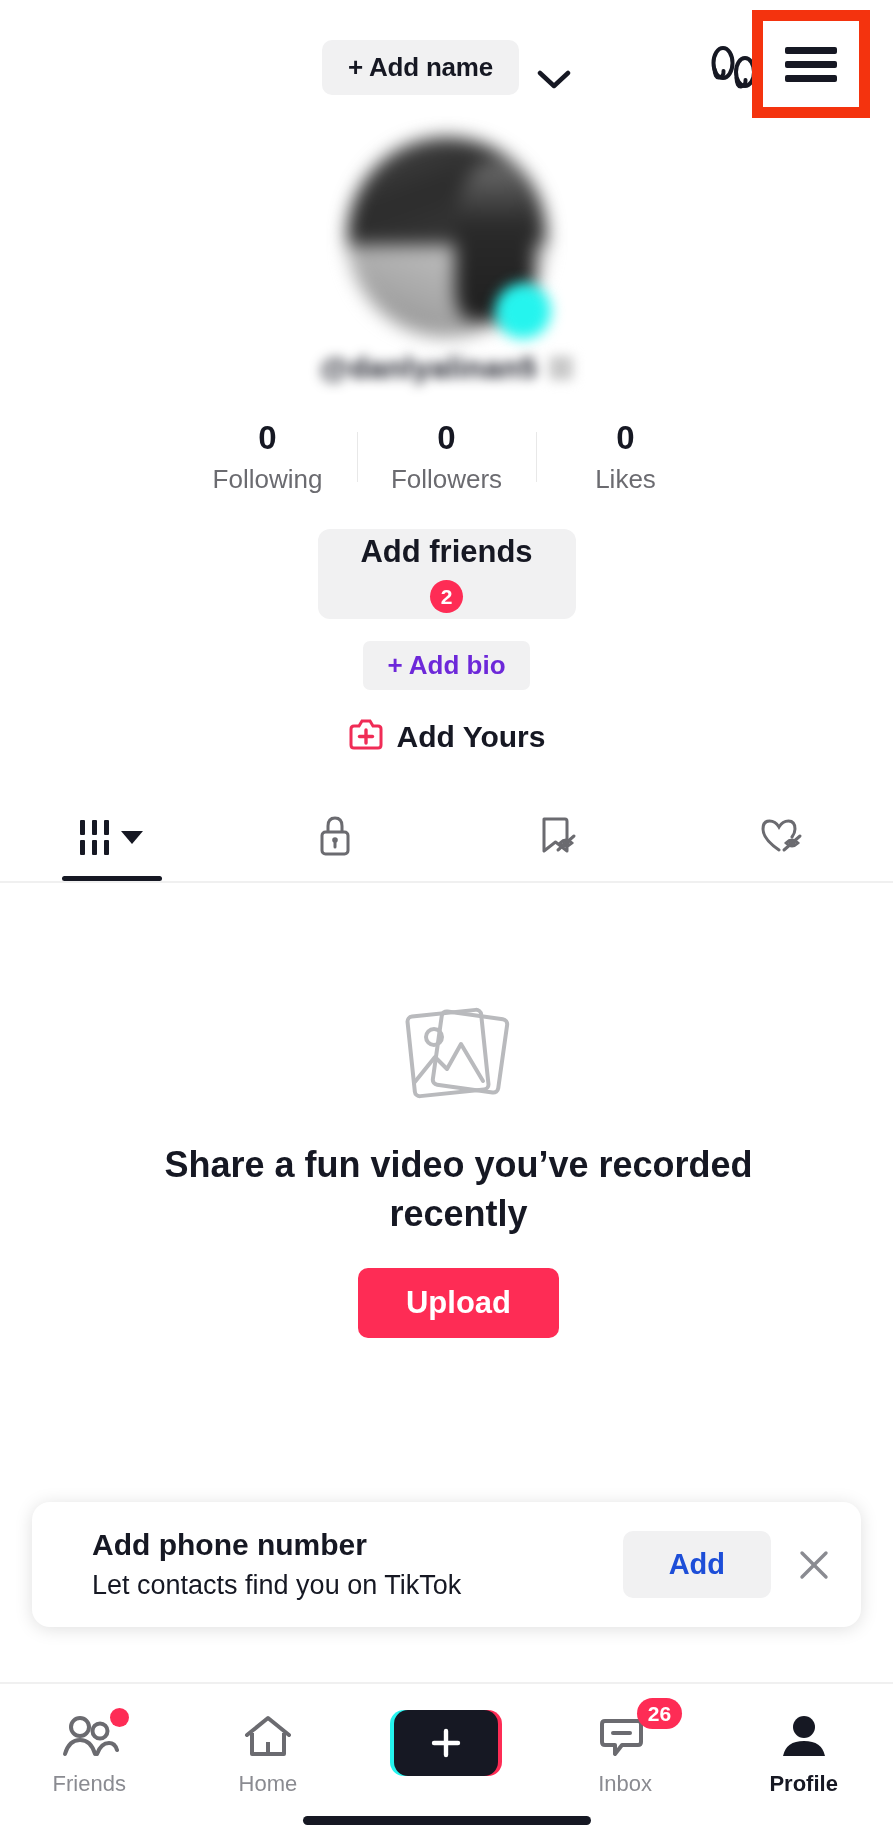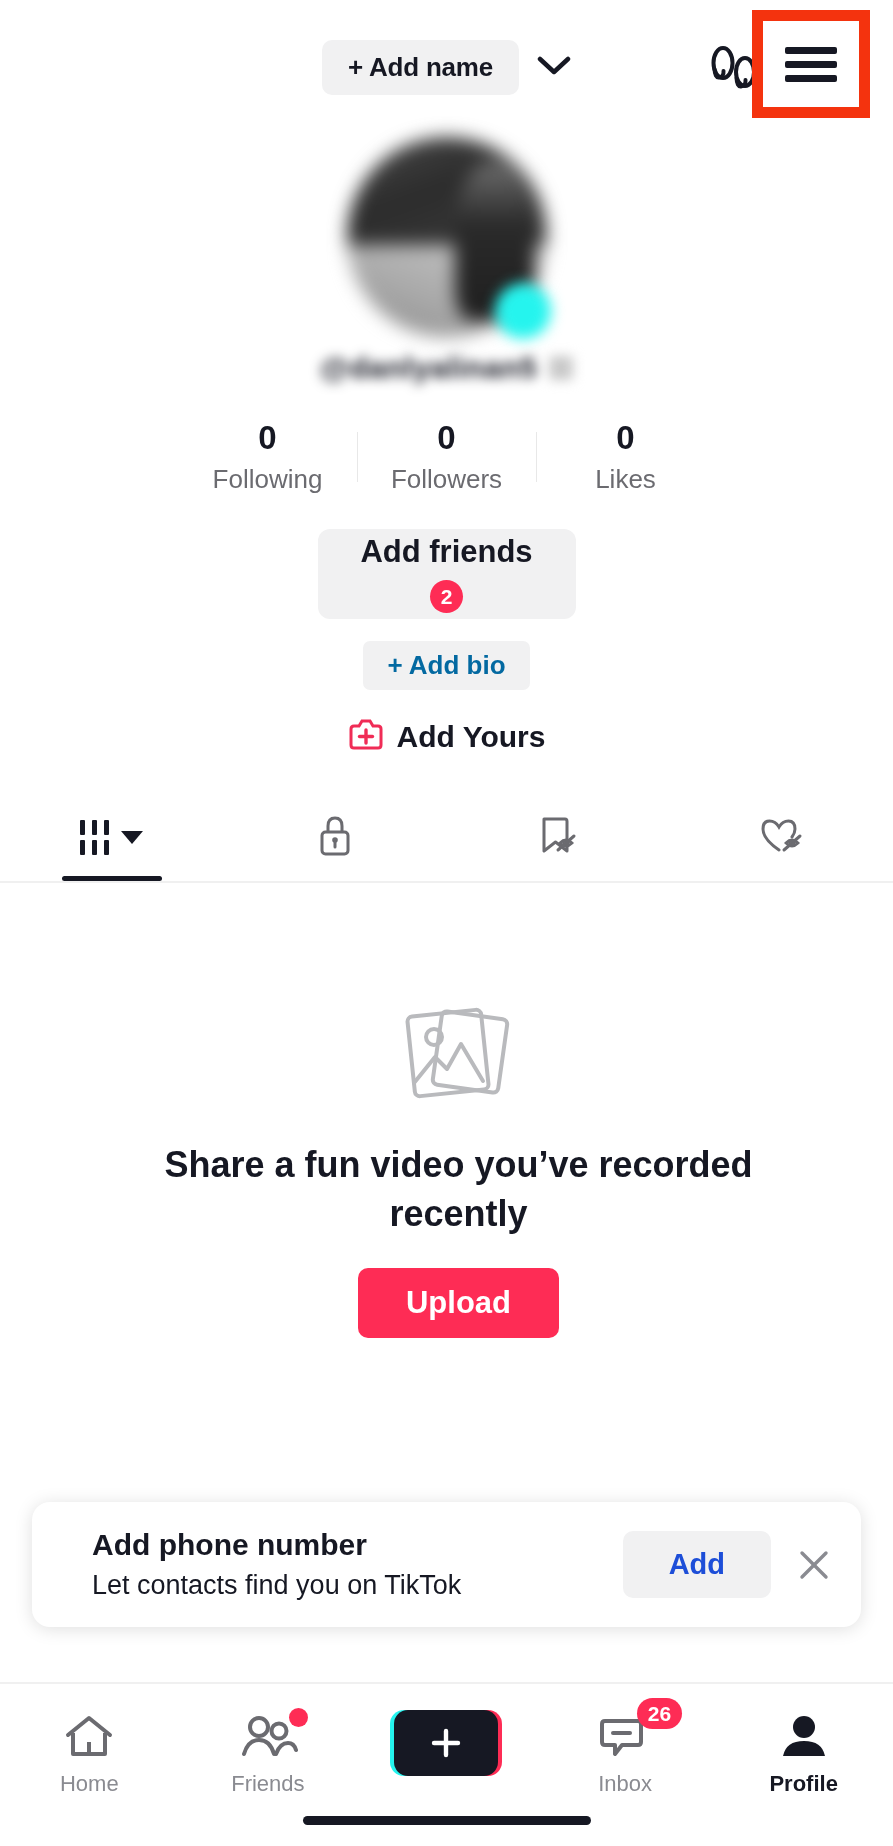--- a/index.html
+++ b/index.html
@@ -20,21 +20,21 @@
   .topbar {
     position:relative;
     height:135px;
     flex:0 0 135px;
     display:flex;
     align-items:center;
     justify-content:center;
   }
   .name-group {
     display:flex;
-    align-items:center;
+    align-items:flex-end;
     gap:18px;
   }
   .add-name-pill {
     background:#f1f1f2;
     border-radius:10px;
     padding:12px 26px;
     font-size:26px;
     font-weight:700;
     color:#161823;
     letter-spacing:-0.2px;
@@ -190,21 +190,21 @@
     line-height:1;
   }
 
   .add-bio {
     margin-top:22px;
     background:#f1f1f2;
     border-radius:7px;
     padding:9px 24px;
     font-size:26px;
     font-weight:700;
-    color:#0369a1;
+    color:#6d28d9;
   }
   .add-yours {
     margin-top:28px;
     display:flex;
     align-items:center;
     gap:13px;
     font-size:30px;
     font-weight:700;
     color:#161823;
   }
@@ -551,40 +551,40 @@
         <line x1="5" y1="5" x2="29" y2="29" stroke="#8a8b91" stroke-width="3.4" stroke-linecap="round"></line>
         <line x1="29" y1="5" x2="5" y2="29" stroke="#8a8b91" stroke-width="3.4" stroke-linecap="round"></line>
       </svg>
     </div>
   </div>
 
   <div class="bottomnav">
 
     <div class="nav-item">
       <div class="nav-icon">
-        <svg width="54" height="50" viewBox="0 0 54 50">
-          <path d="M6 23 L27 6 L48 23" fill="none" stroke="#6b6b70" stroke-width="4" stroke-linecap="round" stroke-linejoin="round"></path>
-          <path d="M11 21 L11 42 L43 42 L43 21" fill="none" stroke="#6b6b70" stroke-width="4" stroke-linejoin="round"></path>
-          <line x1="27" y1="30" x2="27" y2="42" stroke="#6b6b70" stroke-width="4"></line>
-        </svg>
-      </div>
-      <div class="nav-label">Home</div>
-    </div>
-
-    <div class="nav-item">
-      <div class="nav-icon">
         <svg width="60" height="50" viewBox="0 0 60 50">
           <circle cx="21" cy="15" r="9" fill="none" stroke="#6b6b70" stroke-width="4"></circle>
           <circle cx="41" cy="19" r="7.5" fill="none" stroke="#6b6b70" stroke-width="4"></circle>
           <path d="M6 42 Q10 28 21 28 Q32 28 36 42" fill="none" stroke="#6b6b70" stroke-width="4" stroke-linecap="round"></path>
           <path d="M38 42 Q42 31 50 31 Q56 31 58 38" fill="none" stroke="#6b6b70" stroke-width="4" stroke-linecap="round"></path>
         </svg>
         <span class="nav-dot"></span>
       </div>
       <div class="nav-label">Friends</div>
+    </div>
+
+    <div class="nav-item">
+      <div class="nav-icon">
+        <svg width="54" height="50" viewBox="0 0 54 50">
+          <path d="M6 23 L27 6 L48 23" fill="none" stroke="#6b6b70" stroke-width="4" stroke-linecap="round" stroke-linejoin="round"></path>
+          <path d="M11 21 L11 42 L43 42 L43 21" fill="none" stroke="#6b6b70" stroke-width="4" stroke-linejoin="round"></path>
+          <line x1="27" y1="30" x2="27" y2="42" stroke="#6b6b70" stroke-width="4"></line>
+        </svg>
+      </div>
+      <div class="nav-label">Home</div>
     </div>
 
     <div class="nav-item">
       <div class="create-btn">
         <span class="cyan"></span>
         <span class="pink"></span>
         <span class="dark">
           <svg width="34" height="34" viewBox="0 0 34 34">
             <line x1="17" y1="5" x2="17" y2="29" stroke="#ffffff" stroke-width="4.4" stroke-linecap="round"></line>
             <line x1="5" y1="17" x2="29" y2="17" stroke="#ffffff" stroke-width="4.4" stroke-linecap="round"></line>

